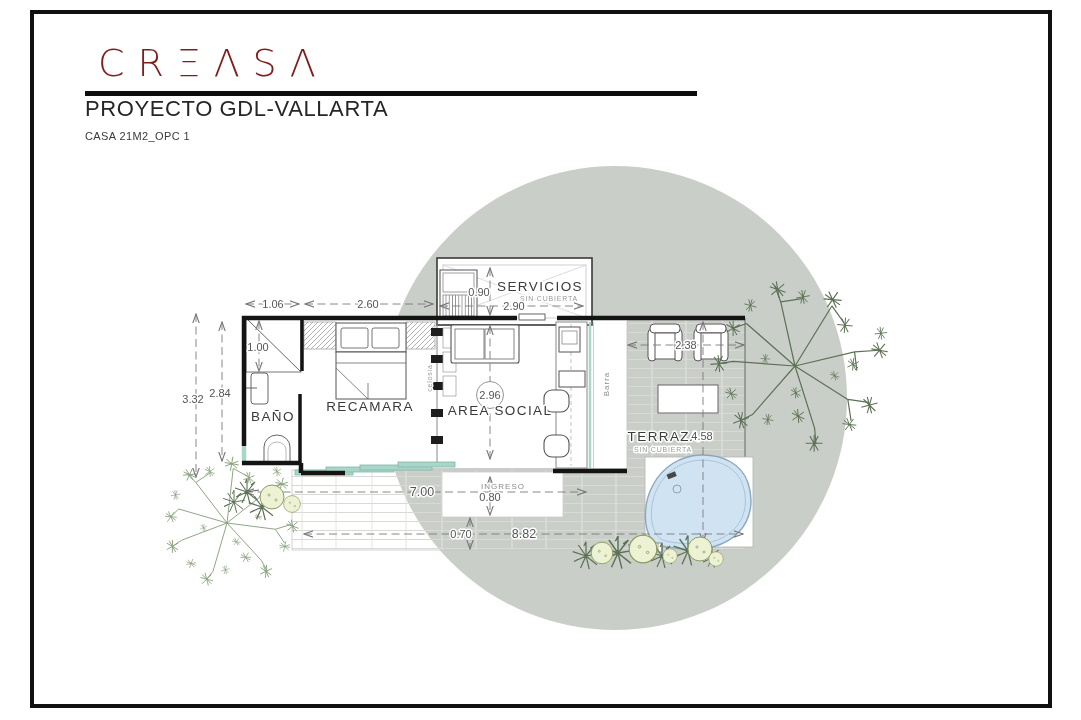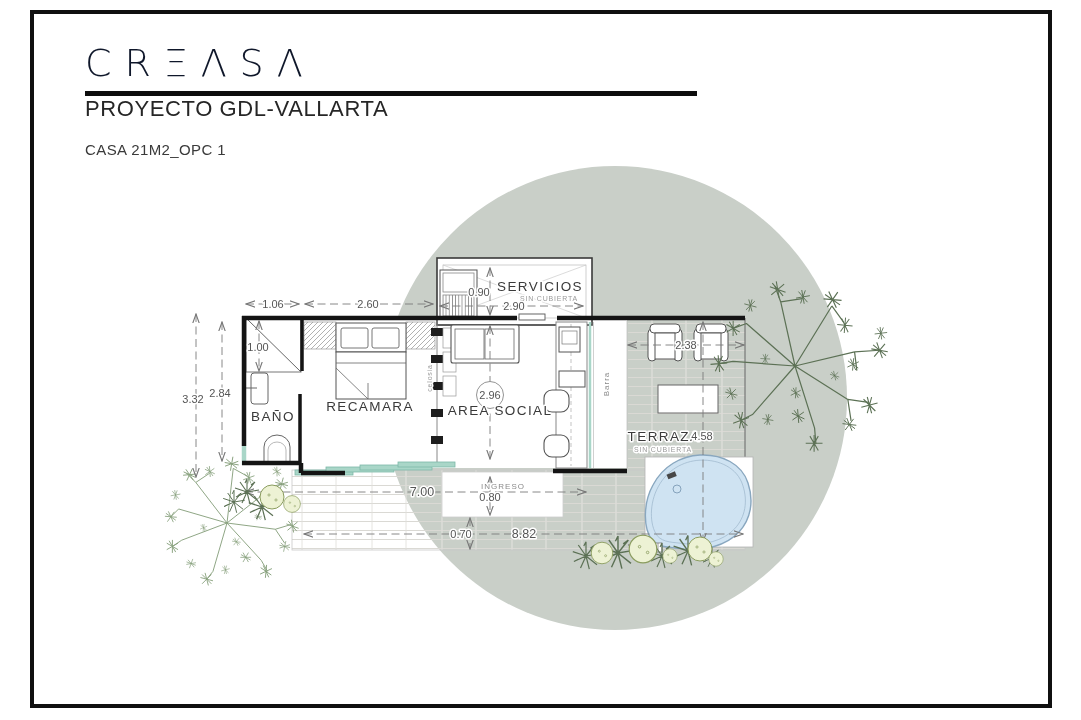--- a/index.html
+++ b/index.html
@@ -2,24 +2,24 @@
 <html><head>
 <meta charset="utf-8">
 <style>
   html,body{margin:0;padding:0;background:#ffffff;}
   body{width:1081px;height:720px;position:relative;overflow:hidden;
        font-family:"Liberation Sans",sans-serif;}
   .frame{position:absolute;left:30px;top:10px;right:29px;bottom:12px;
          border:4px solid #101010;pointer-events:none;}
   .header{position:absolute;left:85px;top:44px;}
   .brand{font-family:"DejaVu Sans",sans-serif;font-weight:300;font-size:38px;
-         letter-spacing:0.34em;color:#0f172a;line-height:1;}
+         letter-spacing:0.34em;color:#7f1d1d;line-height:1;margin-left:13px;}
   .rule{width:612px;height:5px;background:#0d0d0d;margin-top:9px;}
   .title{font-size:22px;letter-spacing:0.6px;color:#262626;}
-  .subtitle{font-size:15px;letter-spacing:0.4px;color:#3a3a3a;margin-top:19px;}
+  .subtitle{font-size:11px;letter-spacing:0.4px;color:#3a3a3a;margin-top:8px;}
   svg{position:absolute;left:0;top:0;}
   svg text{font-family:"Liberation Sans",sans-serif;paint-order:stroke;
            stroke:#ffffff;stroke-width:3px;stroke-linejoin:round;text-anchor:middle;}
   .lbl{font-size:13.5px;letter-spacing:1.4px;fill:#3a3a3a;}
   .note{font-size:7px;letter-spacing:0.8px;fill:#9a9a9a;}
   .dim{font-size:11px;fill:#555;}
   .dimlg{font-size:12.5px;fill:#555;}
   .vtxt{font-size:8px;letter-spacing:1px;fill:#8a8a8a;}
   .dl{stroke:#7a7a7a;stroke-width:0.9;fill:none;stroke-dasharray:8 4.5;
       marker-start:url(#arr);marker-end:url(#arr);}

